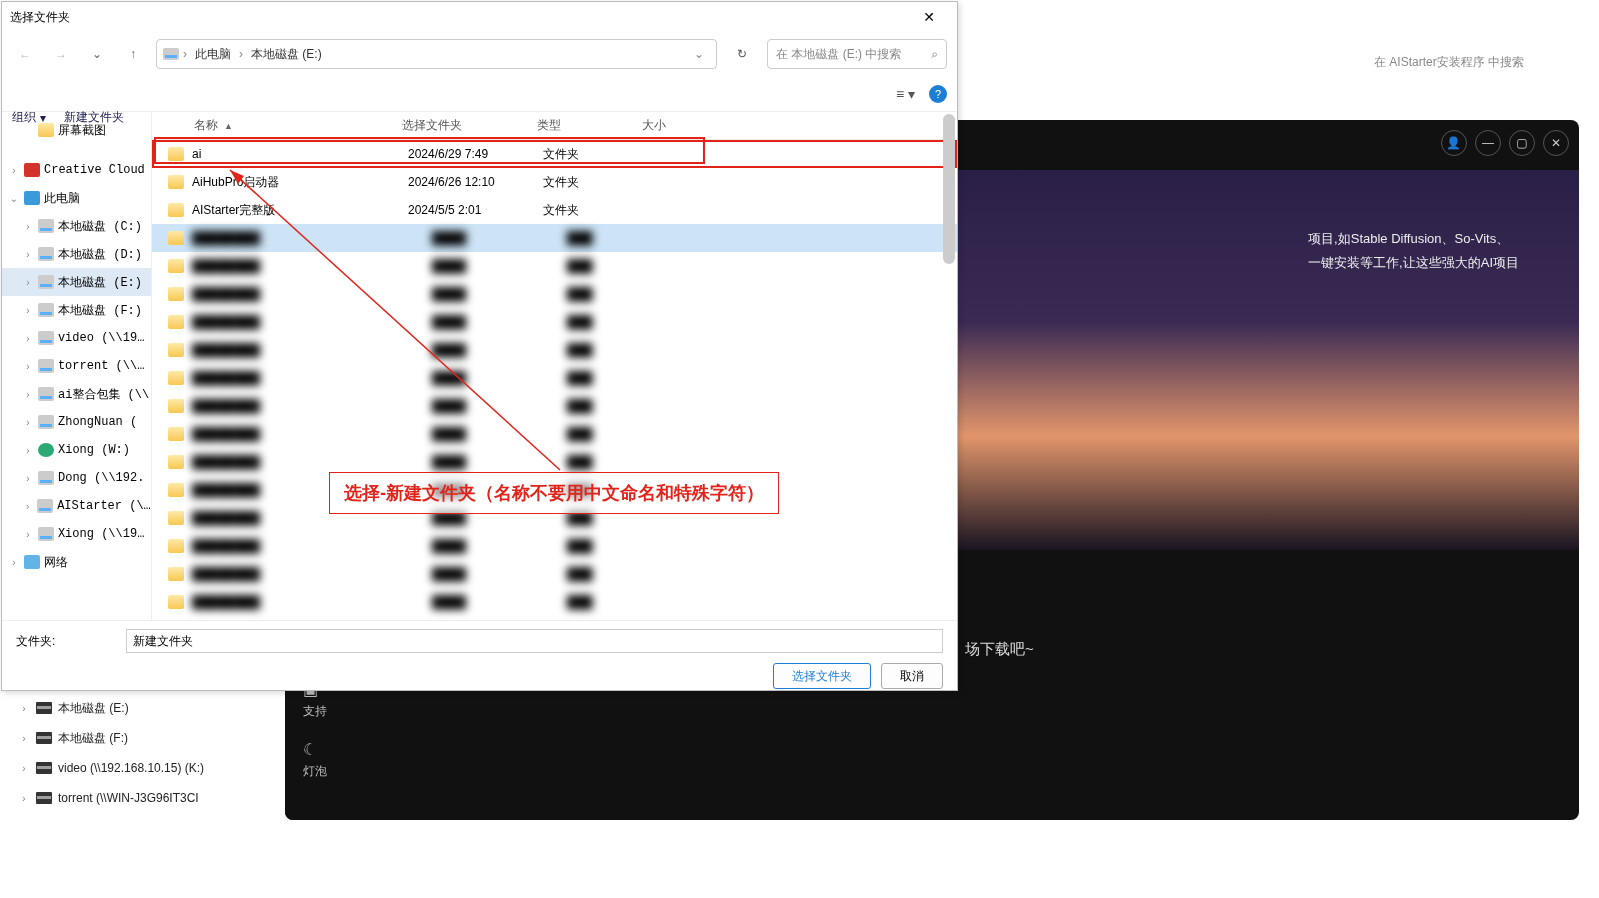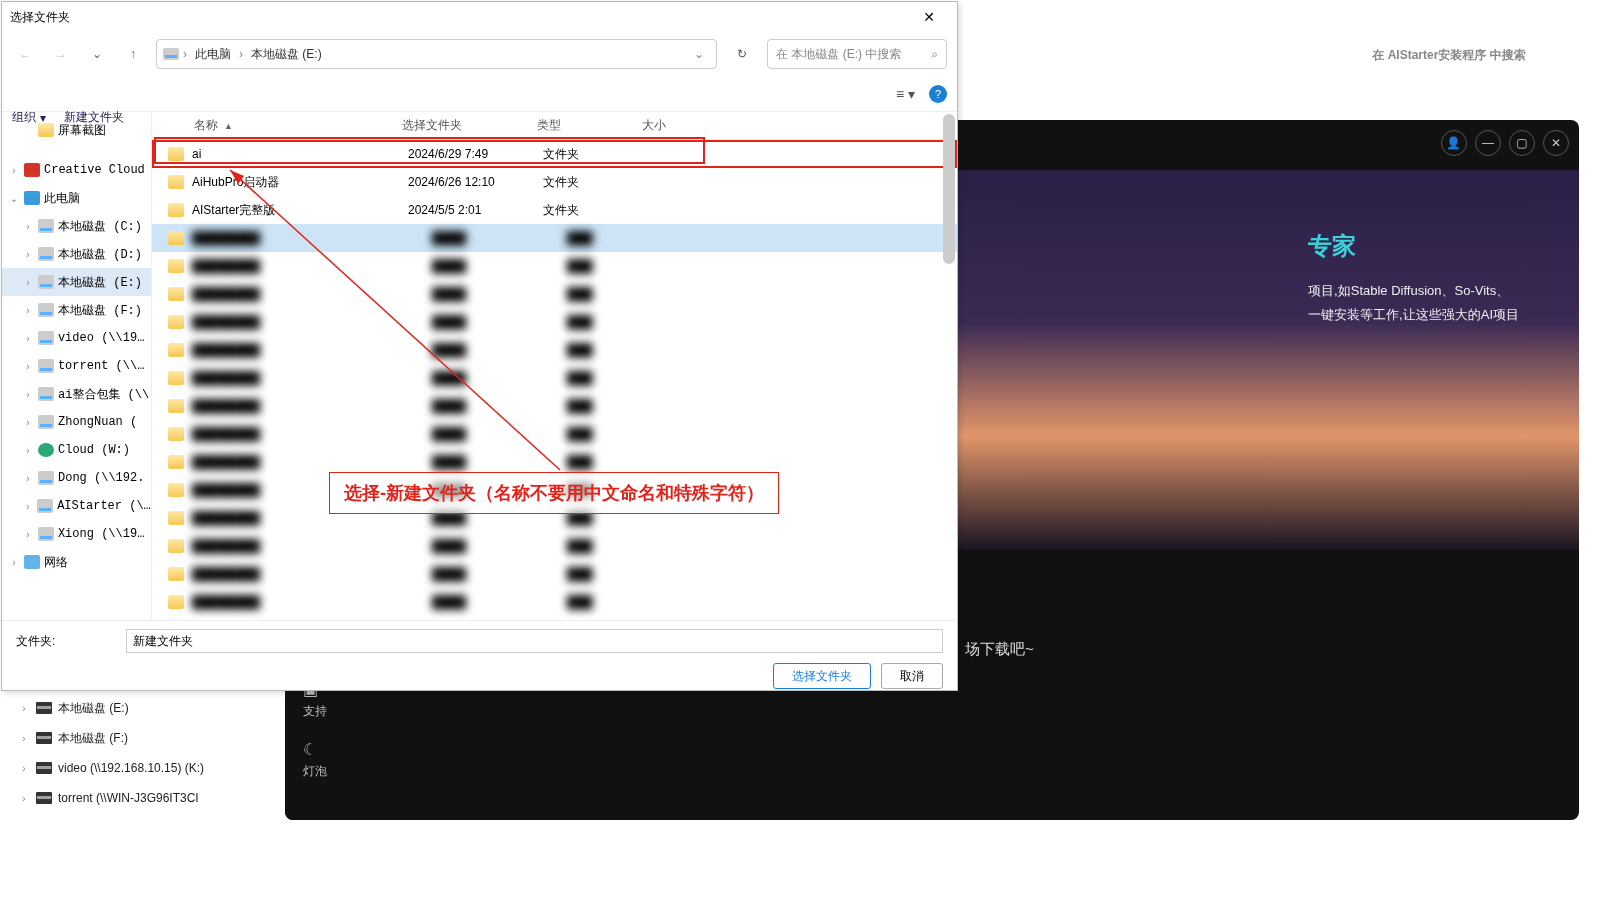--- a/index.html
+++ b/index.html
@@ -1,20 +1,20 @@
 <!DOCTYPE html>
 <html><head>
 <meta charset="utf-8">
 <style>
 *{box-sizing:border-box;margin:0;padding:0;font-family:"Microsoft YaHei","Segoe UI",sans-serif;font-size:12px;}
 body{background:#f8f8f8;position:relative;width:1599px;height:898px;overflow:hidden;}
 
 
 .bg-app{position:absolute;left:0;top:0;right:0;bottom:0;background:#fff;}
-.bg-searchbar{position:absolute;right:20px;top:40px;height:30px;width:260px;border:none;color:#888;display:flex;align-items:center;justify-content:center;font-weight:bold;}
+.bg-searchbar{position:absolute;right:20px;top:47px;height:30px;width:260px;border:none;color:#888;display:flex;align-items:center;justify-content:center;}
 .bg-window{position:absolute;left:285px;top:120px;right:20px;height:700px;background:#111;border-radius:8px;overflow:hidden;}
 .bg-window-ctrls{position:absolute;right:10px;top:10px;display:flex;gap:8px;}
 .bg-ctrl{width:26px;height:26px;border:1px solid #555;border-radius:50%;color:#ccc;display:flex;align-items:center;justify-content:center;}
 .bg-hero{position:absolute;left:0;top:50px;right:0;height:380px;background:linear-gradient(180deg,#2a1f47 0%,#3a2a54 40%,#e2956b 70%,#1a1522 100%);}
 .bg-hero-text{position:absolute;right:60px;top:60px;color:#eee;}
 .bg-hero-title{color:#3cd0d8;font-size:24px;font-weight:bold;margin-bottom:20px;}
 .bg-hero-line{font-size:13px;margin-bottom:6px;}
 .bg-download-hint{position:absolute;left:680px;top:520px;color:#ddd;font-size:15px;}
 .bg-sidebar-left{position:absolute;left:0;top:0;bottom:0;width:60px;background:#111;display:flex;flex-direction:column;align-items:center;gap:20px;padding-top:560px;color:#bbb;}
 .bg-side-item{display:flex;flex-direction:column;align-items:flex-start;gap:4px;font-size:11px;}
@@ -97,21 +97,20 @@
   <div class="bg-searchbar">在 AIStarter安装程序 中搜索</div>
   <div class="bg-window">
     <div class="bg-window-ctrls">
       <div class="bg-ctrl">👤</div>
       <div class="bg-ctrl">—</div>
       <div class="bg-ctrl">▢</div>
       <div class="bg-ctrl">✕</div>
     </div>
     <div class="bg-hero">
       <div class="bg-hero-text">
-        <div class="bg-hero-title">专家</div>
         <div class="bg-hero-line">项目,如Stable Diffusion、So-Vits、</div>
         <div class="bg-hero-line">一键安装等工作,让这些强大的AI项目</div>
       </div>
     </div>
     <div class="bg-download-hint">场下载吧~</div>
     <div class="bg-sidebar-left">
       <div class="bg-side-item">
           <span class="bg-side-ico">▣</span>
           <span>支持</span>
         </div>
@@ -238,21 +237,21 @@
           <span class="lbl">ai整合包集 (\\</span>
         </div>
         <div class="trow" style="padding-left: 20px;">
           <span class="chev">›</span>
           <span class="ico drive"></span>
           <span class="lbl">ZhongNuan (</span>
         </div>
         <div class="trow" style="padding-left: 20px;">
           <span class="chev">›</span>
           <span class="ico xiong"></span>
-          <span class="lbl">Cloud (W:)</span>
+          <span class="lbl">Xiong (W:)</span>
         </div>
         <div class="trow" style="padding-left: 20px;">
           <span class="chev">›</span>
           <span class="ico drive"></span>
           <span class="lbl">Dong (\\192.</span>
         </div>
         <div class="trow" style="padding-left: 20px;">
           <span class="chev">›</span>
           <span class="ico drive"></span>
           <span class="lbl">AIStarter (\\1</span>

